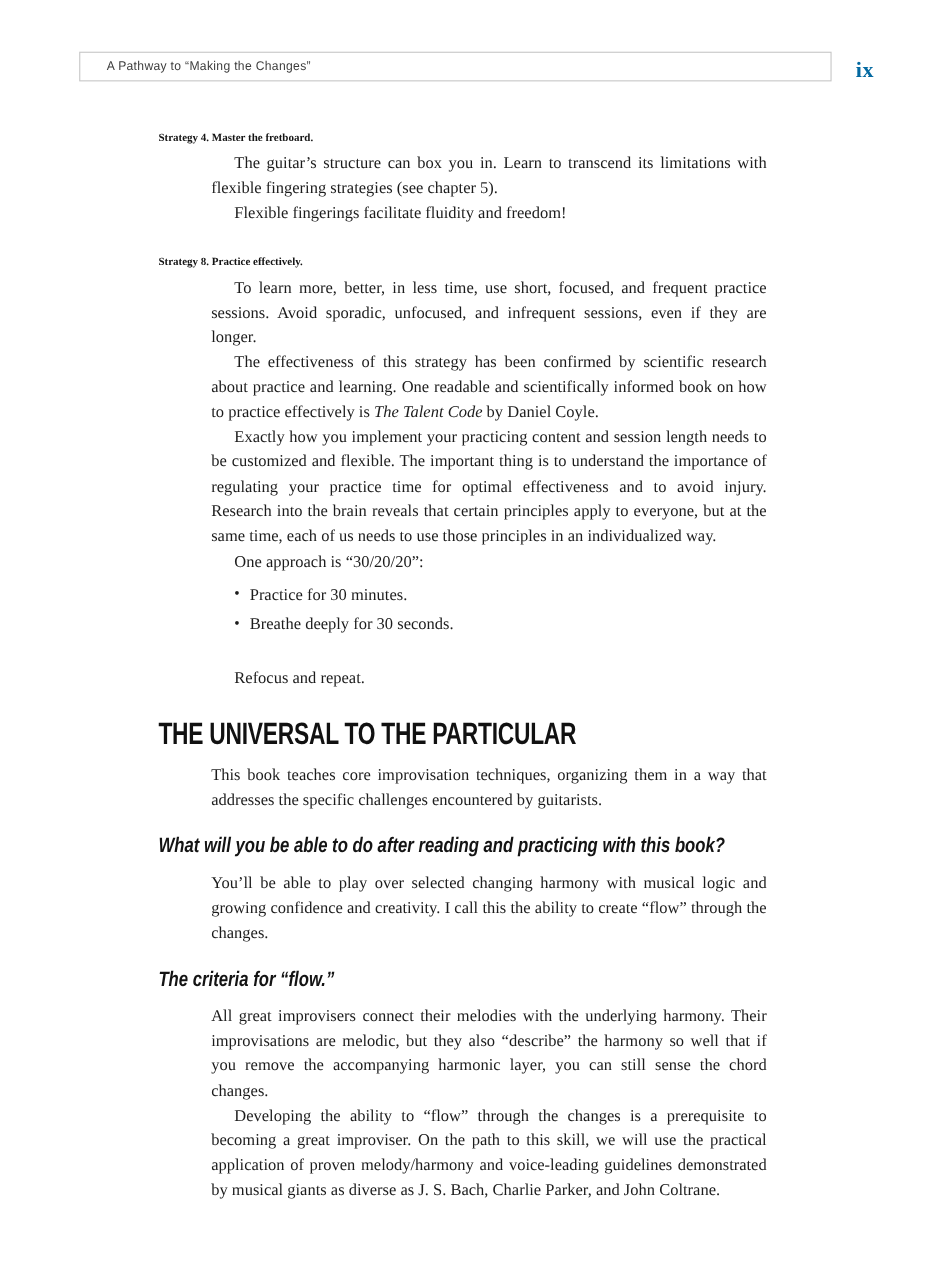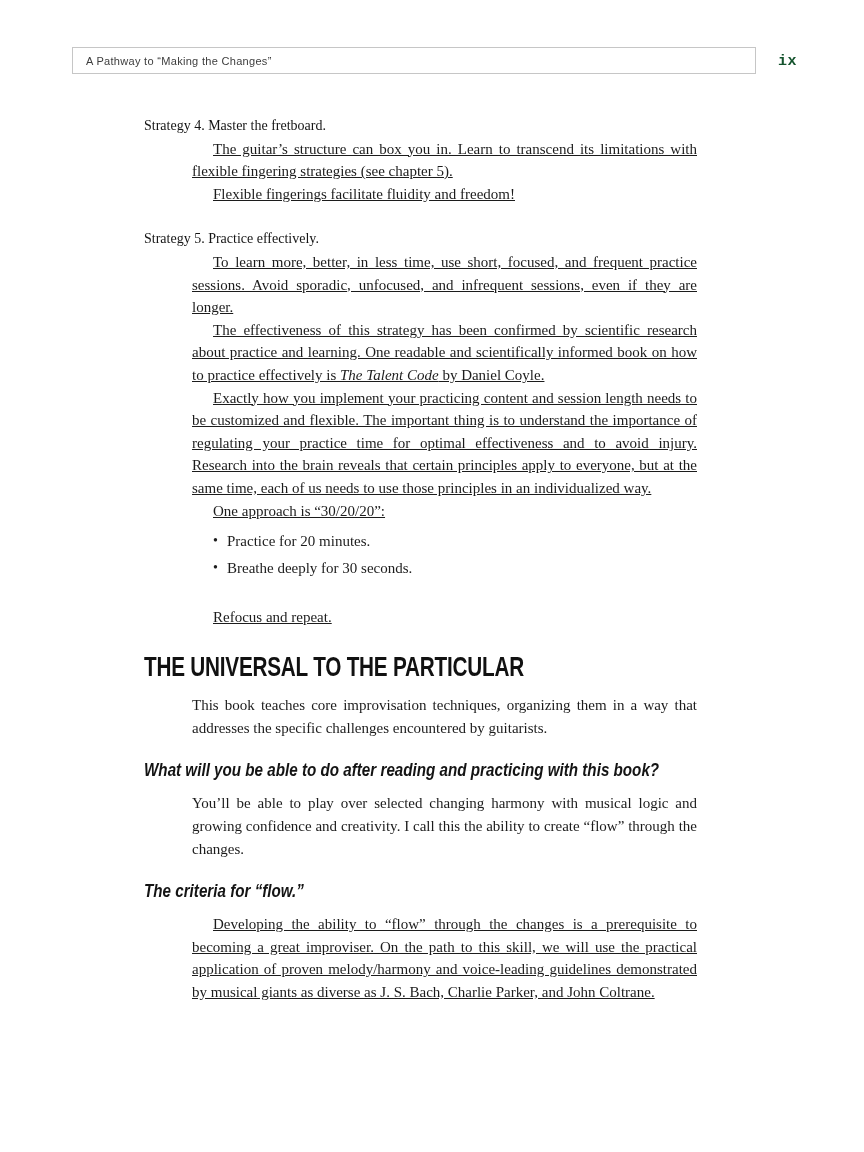--- a/index.html
+++ b/index.html
@@ -8,43 +8,43 @@
     background:#ffffff;
     font-family:"Liberation Serif",serif;
     color:#1c1c1c;
     position:relative;
     overflow:hidden;
   }
   
   .runhead-box{
     position:absolute;top:47px;left:72px;width:684px;height:27px;
     border:1px solid #c6c6c6;box-sizing:border-box;
-    display:flex;align-items:center;padding-left:13px;
+    display:flex;align-items:center;padding-left:24px;
     background:#fff;
   }
   .runhead-text{
     font-family:"Liberation Sans",sans-serif;
     font-size:11.5px;color:#3d3d3d;letter-spacing:0.3px;
     transform:scaleX(0.96);transform-origin:left center;white-space:nowrap;
   }
   .pagenum{
     position:absolute;top:53px;left:778px;
-    font-family:Liberation Mono, monospace;
-    font-weight:bold;font-size:15px;color:#14532d;letter-spacing:0.5px;
+    font-family:Liberation Serif, serif;
+    font-weight:bold;font-size:20px;color:#0369a1;letter-spacing:0.5px;
   }
   
   .content{position:absolute;top:115px;left:144px;width:556px;}
   .s-head{
-    font-weight:normal;font-size:14px;line-height:22.6px;margin:0;color:#141414;
+    font-weight:bold;font-size:10px;line-height:22.6px;margin:0;color:#141414;
   }
   .para{
     margin:0 0 0 48px;width:505px;text-align:justify;
     font-size:15px;line-height:22.6px;color:#1c1c1c;
   }
-  .indent{text-indent:21px;text-decoration:underline;}
+  .indent{text-indent:21px;}
   .mt-sec{margin-top:23px;}
   .book-title{font-style:italic;}
   ul.b-list{
     margin:6px 0 0 48px;padding:0;list-style:none;width:505px;
   }
   ul.b-list li{
     position:relative;padding-left:35px;font-size:15px;line-height:26.8px;
     text-align:left;
   }
   ul.b-list li::before{
@@ -72,35 +72,36 @@
   <span class="runhead-text">A Pathway to “Making the Changes”</span>
 </div>
 <div class="pagenum">ix</div>
 
 <div class="content">
 
   <p class="s-head">Strategy 4. Master the fretboard.</p>
   <p class="para indent">The guitar’s structure can box you in. Learn to transcend its limitations with flexible fingering strategies (see chapter 5).</p>
   <p class="para indent">Flexible fingerings facilitate fluidity and freedom!</p>
 
-  <p class="s-head mt-sec">Strategy 5. Practice effectively.</p>
+  <p class="s-head mt-sec">Strategy 8. Practice effectively.</p>
   <p class="para indent">To learn more, better, in less time, use short, focused, and frequent practice sessions. Avoid sporadic, unfocused, and infrequent sessions, even if they are longer.</p>
   <p class="para indent"><span>The effectiveness of this strategy has been confirmed by scientific research about practice and learning. One readable and scientifically informed book on how to practice effectively is </span><span class="book-title">The Talent Code</span><span> by Daniel Coyle.</span></p>
   <p class="para indent">Exactly how you implement your practicing content and session length needs to be customized and flexible. The important thing is to understand the importance of regulating your practice time for optimal effectiveness and to avoid injury. Research into the brain reveals that certain principles apply to everyone, but at the same time, each of us needs to use those principles in an individualized way.</p>
   <p class="para indent">One approach is “30/20/20”:</p>
 
   <ul class="b-list">
-    <li>Practice for 20 minutes.</li>
+    <li>Practice for 30 minutes.</li>
     <li>Breathe deeply for 30 seconds.</li>
   </ul>
 
   <p class="para indent refocus">Refocus and repeat.</p>
 
   <h1 class="big-head">THE UNIVERSAL TO THE PARTICULAR</h1>
   <p class="para">This book teaches core improvisation techniques, organizing them in a way that addresses the specific challenges encountered by guitarists.</p>
 
   <h2 class="sub-head">What will you be able to do after reading and practicing with this book?</h2>
   <p class="para">You’ll be able to play over selected changing harmony with musical logic and growing confidence and creativity. I call this the ability to create “flow” through the changes.</p>
 
   <h2 class="sub-head">The criteria for “flow.”</h2>
+  <p class="para">All great improvisers connect their melodies with the underlying harmony. Their improvisations are melodic, but they also “describe” the harmony so well that if you remove the accompanying harmonic layer, you can still sense the chord changes.</p>
   <p class="para indent">Developing the ability to “flow” through the changes is a prerequisite to becoming a great improviser. On the path to this skill, we will use the practical application of proven melody/harmony and voice-leading guidelines demonstrated by musical giants as diverse as J. S. Bach, Charlie Parker, and John Coltrane.</p>
 
 </div>
 
 </body></html>

